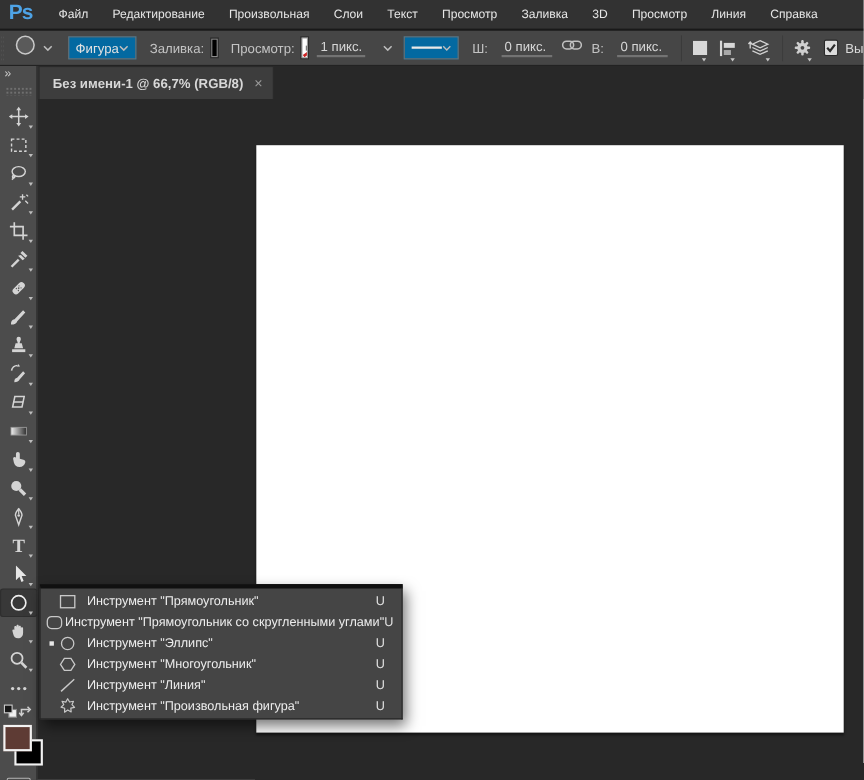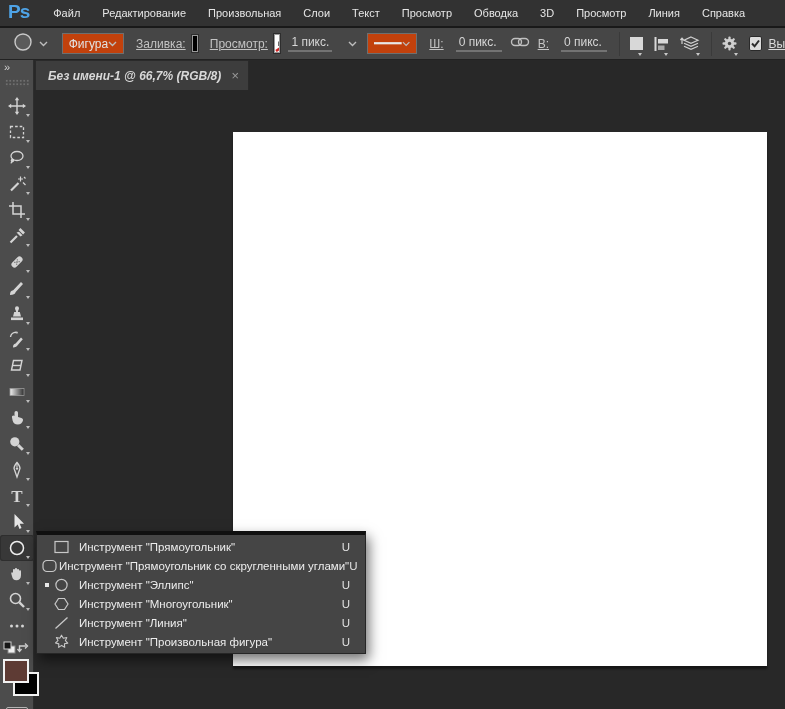--- a/index.html
+++ b/index.html
@@ -14,36 +14,36 @@
   .ps-logo{color:#4ea3e6;font-weight:bold;font-size:19px;padding:0 13px 2px 8px;letter-spacing:-1px;}
   .menu-item{font-size:11px;color:#e6e6e6;padding:0 11px;cursor:default;white-space:nowrap;}
   
   .optionsbar{position:absolute;left:0;top:28px;width:785px;height:31px;background:#464646;
     border-bottom:1px solid #222;display:flex;align-items:center;overflow:hidden;}
   .grip-v{width:9px;height:26px;margin:0 4px 0 1px;
     background-image:radial-gradient(#6f6f6f 1px, transparent 1.2px);background-size:4px 4px;background-position:1px 1px;}
   .preset{display:flex;align-items:center;margin-left:4px;}
   .chev{display:inline-block;margin-left:4px;}
   .chev svg{display:block}
-  .select-box{height:21px;border:1px solid #6f6f6f;background:#c2410c;display:flex;align-items:center;
+  .select-box{height:21px;border:1px solid #6f6f6f;background:#0369a1;display:flex;align-items:center;
     justify-content:space-between;padding:0 6px;box-sizing:border-box;font-size:12px;color:#e2e2e2;}
-  .olabel{font-size:12px;color:#c3c3c3;white-space:nowrap;text-decoration:underline;}
+  .olabel{font-size:12px;color:#c3c3c3;white-space:nowrap;}
   .swatch{box-sizing:border-box;border:1px solid #9a9a9a;outline:1px solid #2e2e2e;}
   .fillswatch{width:24px;height:17px;}
   .ufield{font-size:12px;color:#d6d6d6;border-bottom:2px solid #737373;padding:0 3px 1px;white-space:nowrap;}
   .vsep{width:1px;height:24px;background:#585858;border-right:1px solid #3a3a3a;}
   .obtn{position:relative;display:flex;align-items:center;justify-content:center;width:24px;height:24px;}
   .flyarrow{position:absolute;right:1px;bottom:0;width:0;height:0;
     border-left:2.5px solid transparent;border-right:2.5px solid transparent;border-top:3.5px solid #c8c8c8;}
   .checkbox{width:13px;height:13px;background:#dcdcdc;border-radius:2px;border:1px solid #2a2a2a;
     display:flex;align-items:center;justify-content:center;}
   
   .tabbar{position:absolute;left:34px;top:60px;width:751px;height:30px;background:#282828;display:flex;}
   .doc-tab{height:29px;margin-left:1px;background:#3d3d3d;border:1px solid #2a2a2a;border-bottom:none;
-    display:flex;align-items:center;padding:0 9px 0 12px;font-size:12px;font-weight:bold;color:#d8d8d8;font-style:italic;}
+    display:flex;align-items:center;padding:0 9px 0 12px;font-size:12px;font-weight:bold;color:#d8d8d8;}
   .tab-close{margin-left:10px;color:#9a9a9a;font-weight:normal;font-size:13px;line-height:1;}
   
   .toolbar{position:absolute;left:0;top:60px;width:34px;height:649px;background:#4c4c4c;border-right:1px solid #2d2d2d;box-sizing:border-box;}
   .tb-head{height:13px;font-size:11px;color:#cfcfcf;padding:2px 0 0 4px;letter-spacing:1px;line-height:11px;}
   .tb-grip{width:24px;height:8px;margin:4px auto 6px auto;
     background-image:radial-gradient(#6f6f6f .9px, transparent 1.1px);background-size:3.5px 3.5px;}
   .tool{position:relative;width:34px;height:26px;display:flex;align-items:center;justify-content:center;}
   .tool svg{display:block}
   .tool .flyarrow{right:4px;bottom:2px;border-top-color:#bdbdbd;
     border-left-width:2px;border-right-width:2px;border-top-width:3px;}
@@ -74,21 +74,21 @@
 <body>
 
 <div class="menubar">
   <span class="ps-logo">Ps</span>
   <span class="menu-item">Файл</span>
   <span class="menu-item">Редактирование</span>
   <span class="menu-item">Произвольная</span>
   <span class="menu-item">Слои</span>
   <span class="menu-item">Текст</span>
   <span class="menu-item">Просмотр</span>
-  <span class="menu-item">Обводка</span>
+  <span class="menu-item">Заливка</span>
   <span class="menu-item">3D</span>
   <span class="menu-item">Просмотр</span>
   <span class="menu-item">Линия</span>
   <span class="menu-item">Справка</span>
 </div>
 
 <div class="optionsbar">
   <div class="grip-v"></div>
 
   <div class="preset">

